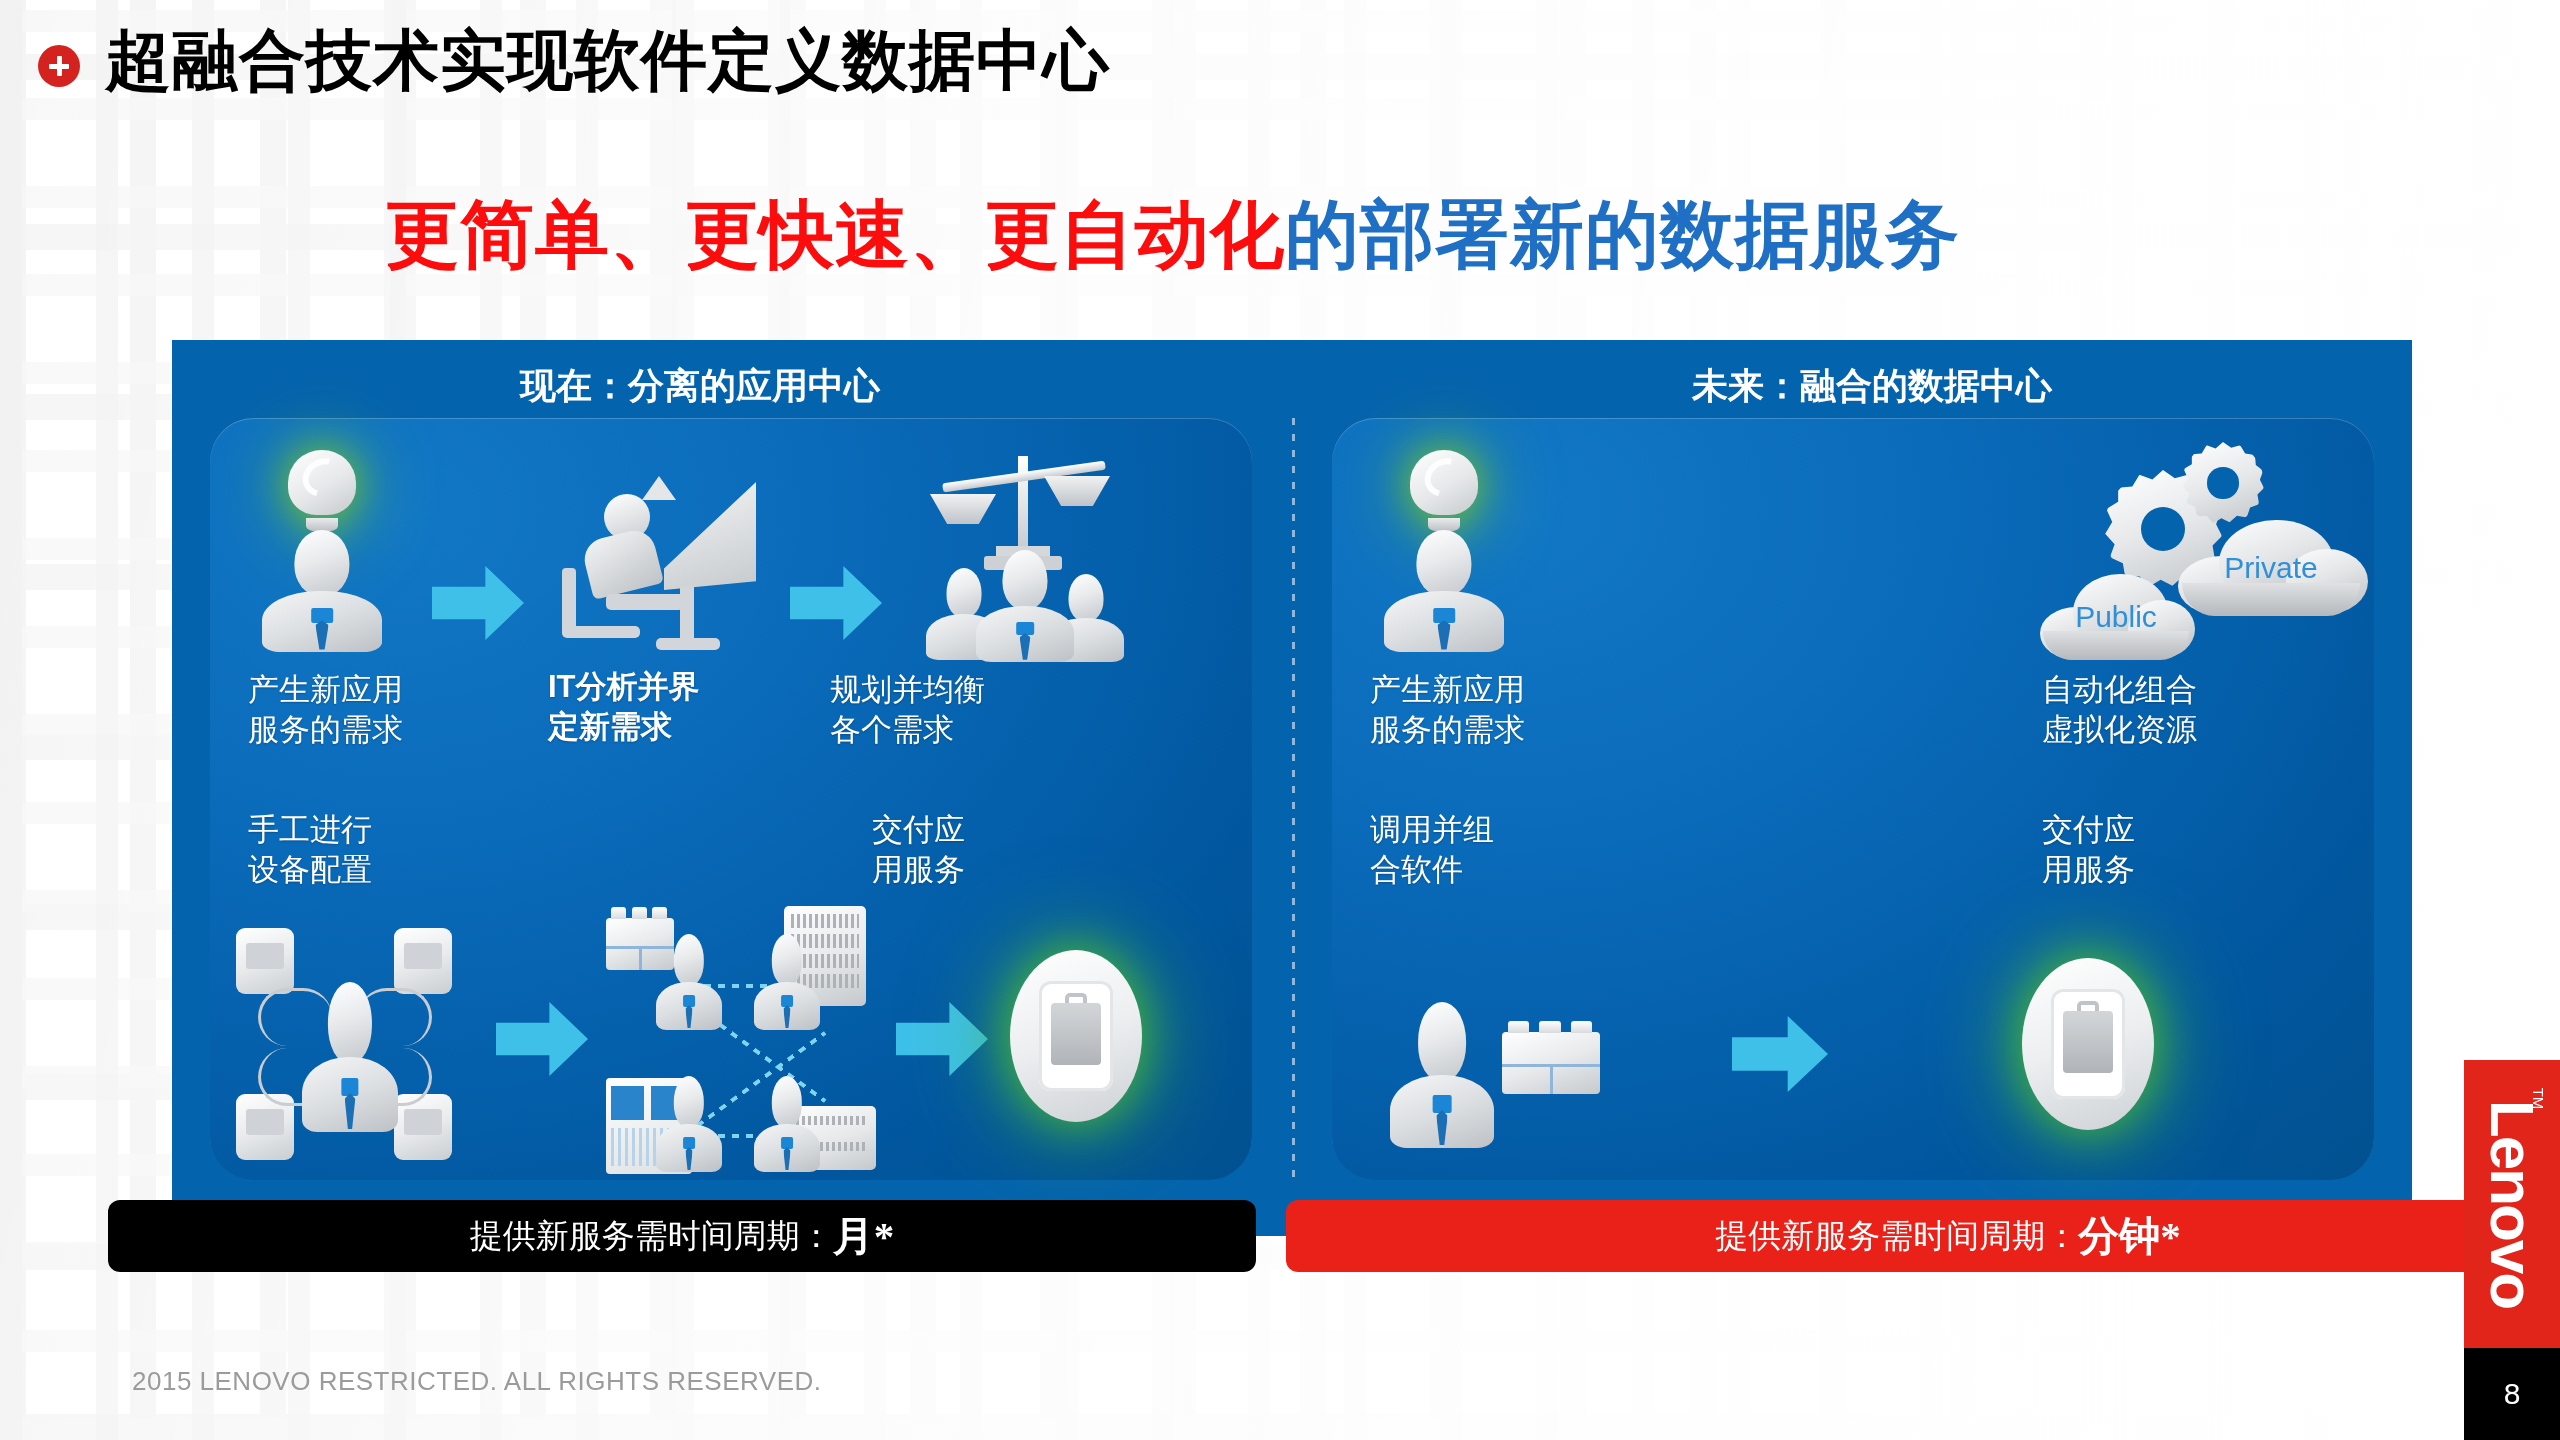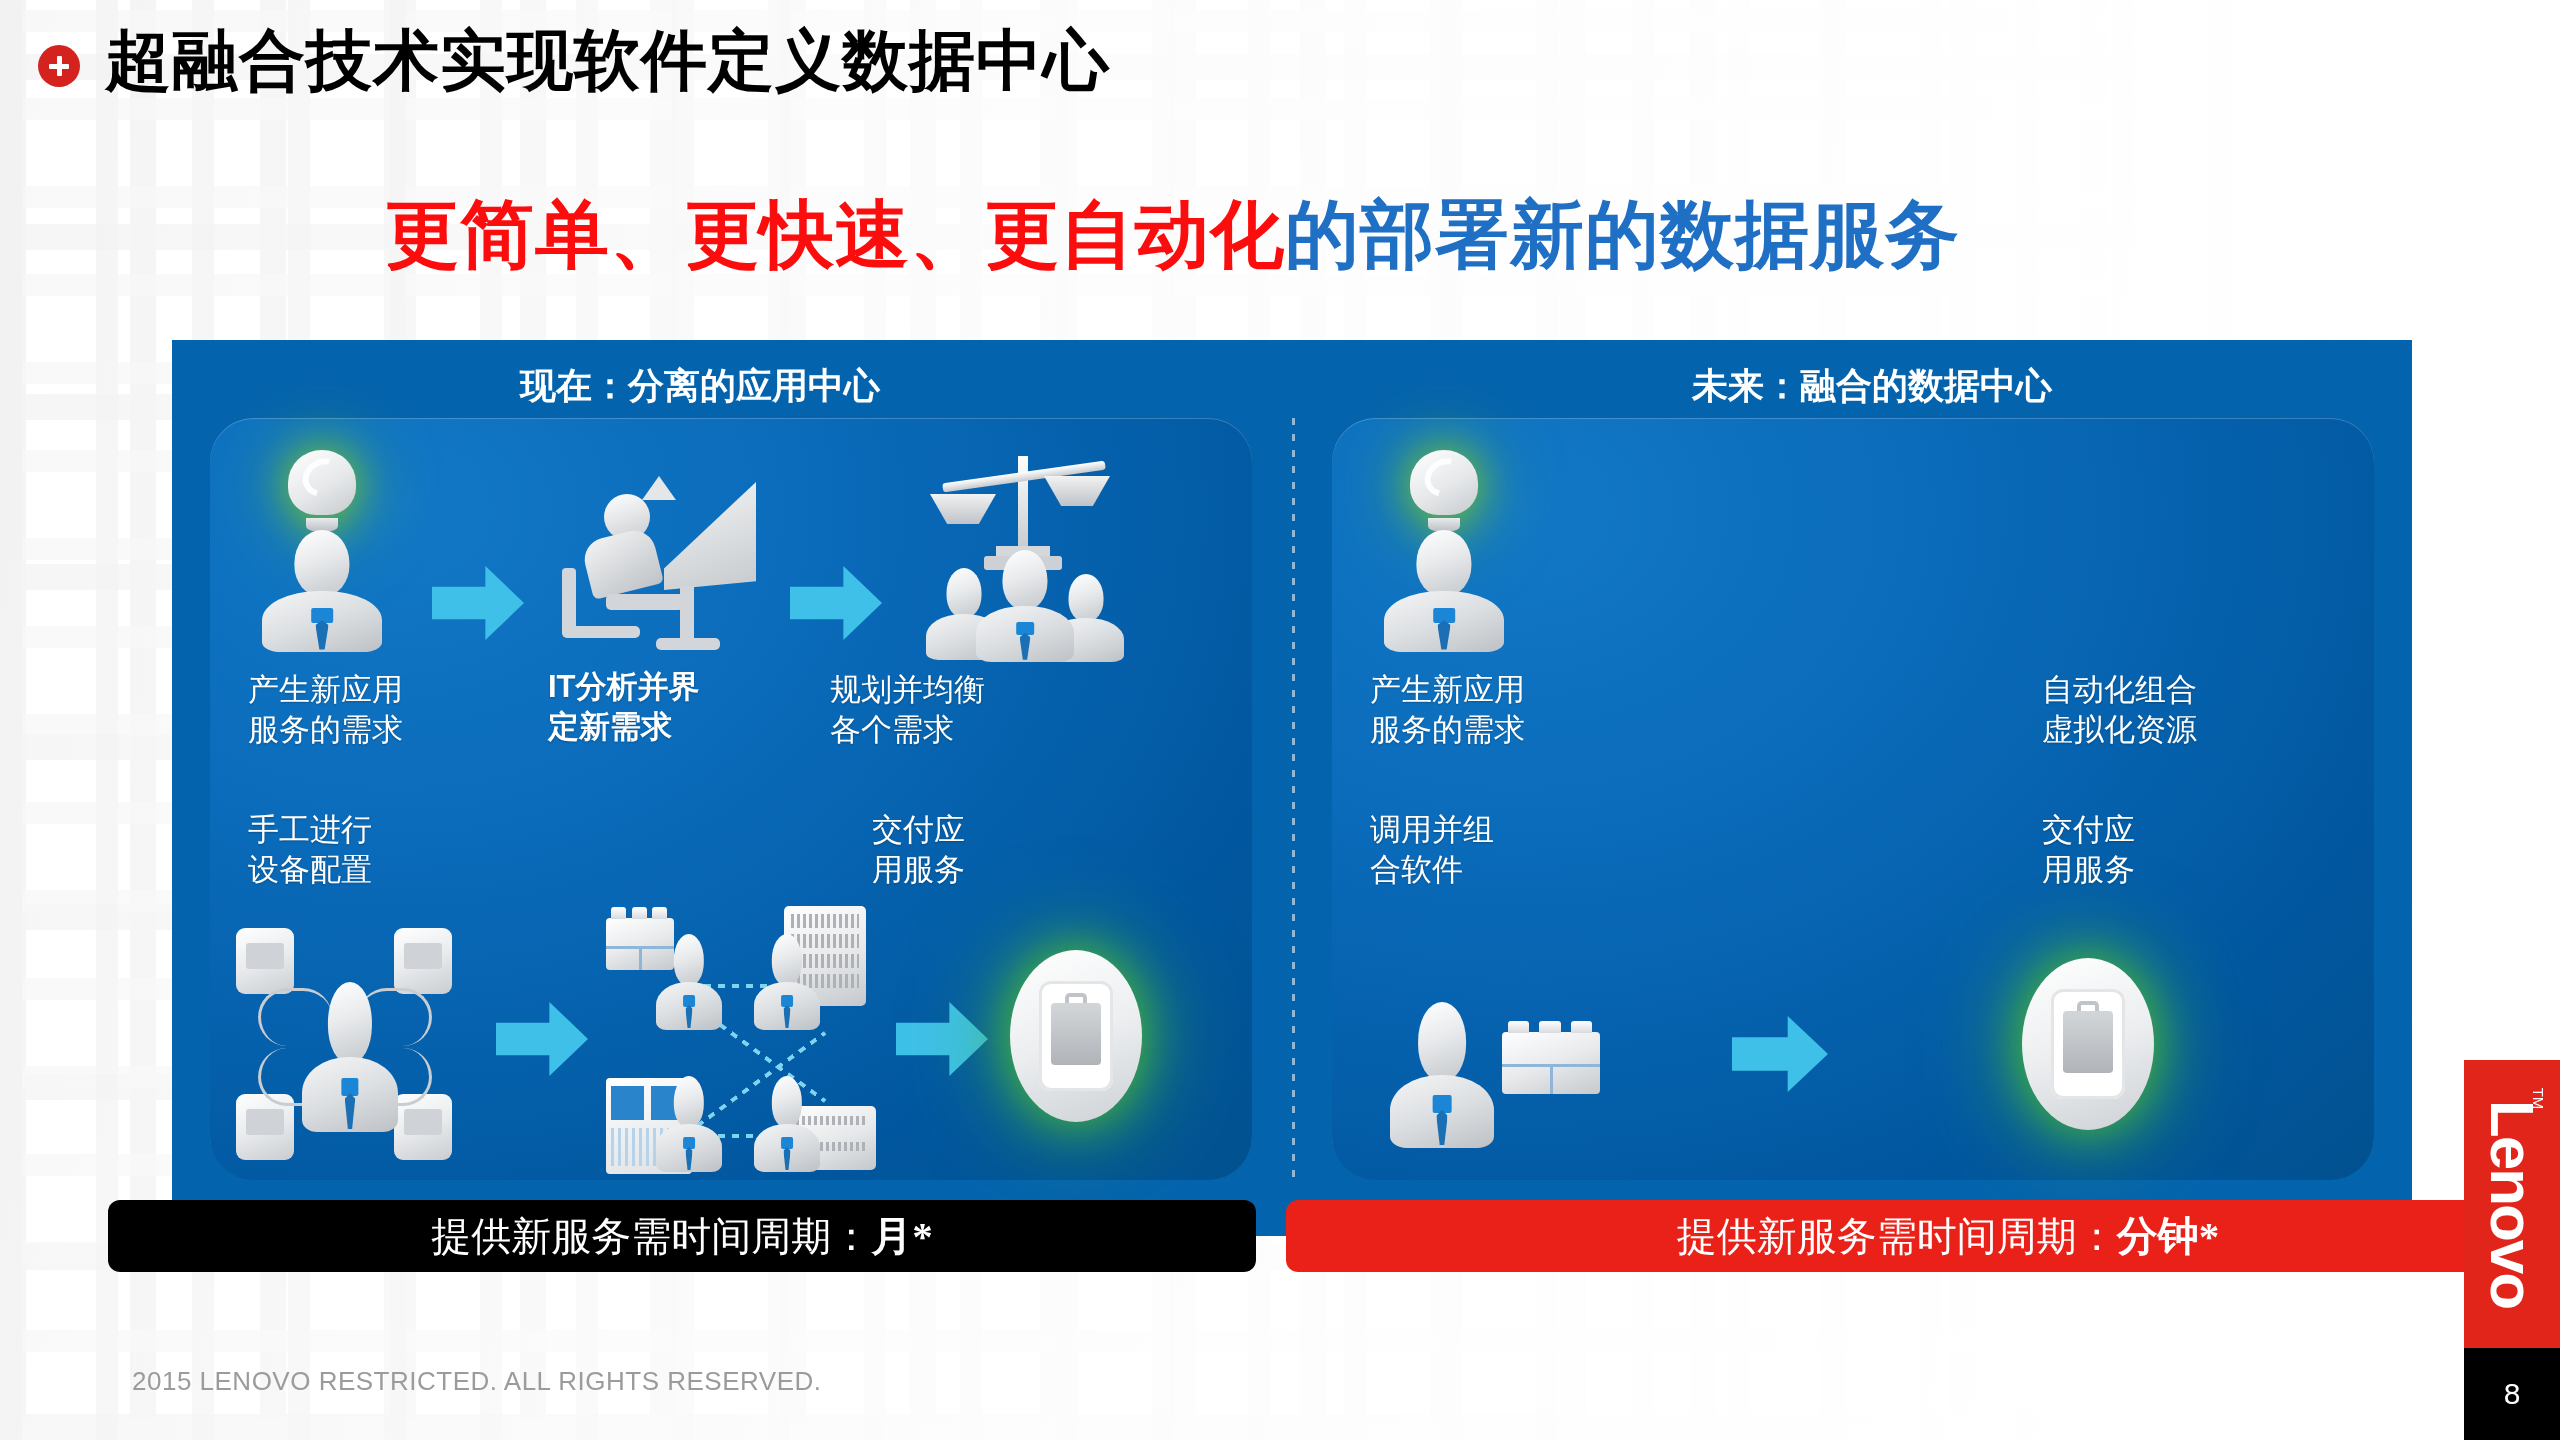--- a/index.html
+++ b/index.html
@@ -103,21 +103,21 @@
 
   
   .bar {
     position:absolute; top:860px; height:72px;
     border-radius:12px;
     display:flex; align-items:center; justify-content:center;
     color:#fff; white-space:nowrap;
   }
   .bar.black { left:-64px; width:1148px; background:#000000; }
   .bar.red   { left:1114px; width:1324px; background:#ea2118; }
-  .bar-text  { font-size:40px; font-family:Liberation Mono, monospace; }
+  .bar-text  { font-size:33px; font-family:Liberation Mono, monospace; }
   .bar-emph  { font-size:41px; font-weight:bold; font-family:"Liberation Serif","DejaVu Serif",serif; }
 
   
   .clabel{
     position:absolute; color:#ffffff; font-size:31px; line-height:1.28;
     white-space:pre-line; text-shadow:0 1px 2px rgba(0,0,0,.25);
   }
 
   
   .icon{ position:absolute; }
@@ -501,20 +501,44 @@
     <div class="icon" style="left:52px; top:112px; width:120px; height:122px;">
       <div class="person">
           <div class="head"></div>
           <div class="body"></div>
           <div class="tie-knot"></div>
           <div class="tie"></div>
         </div>
     </div>
 
 
+    <div class="icon" style="left:700px; top:18px; width:300px; height:230px;">
+      <div class="gear" style="left:72px; top:34px; width:118px; height:118px;">
+        <div class="g-body"></div>
+          <div class="g-hole"></div>
+      </div>
+      <div class="gear" style="left:150px; top:6px; width:82px; height:82px;">
+        <div class="g-body"></div>
+          <div class="g-hole"></div>
+      </div>
+      <div class="cloud" style="left:146px; top:84px; width:186px; height:96px;">
+        <div class="c-shape b1"></div>
+          <div class="c-shape b2"></div>
+          <div class="c-shape b3"></div>
+          <div class="c-base"></div>
+        <div class="c-text">Private</div>
+      </div>
+      <div class="cloud" style="left:8px; top:138px; width:152px; height:86px;">
+        <div class="c-shape b1"></div>
+          <div class="c-shape b2"></div>
+          <div class="c-shape b3"></div>
+          <div class="c-base"></div>
+        <div class="c-text">Public</div>
+      </div>
+    </div>
 
     <div class="clabel" style="left:38px;  top:252px;">产生新应用
 服务的需求</div>
     <div class="clabel" style="left:710px; top:252px;">自动化组合
 虚拟化资源</div>
 
     <div class="clabel" style="left:38px;  top:392px;">调用并组
 合软件</div>
     <div class="clabel" style="left:710px; top:392px;">交付应
 用服务</div>

